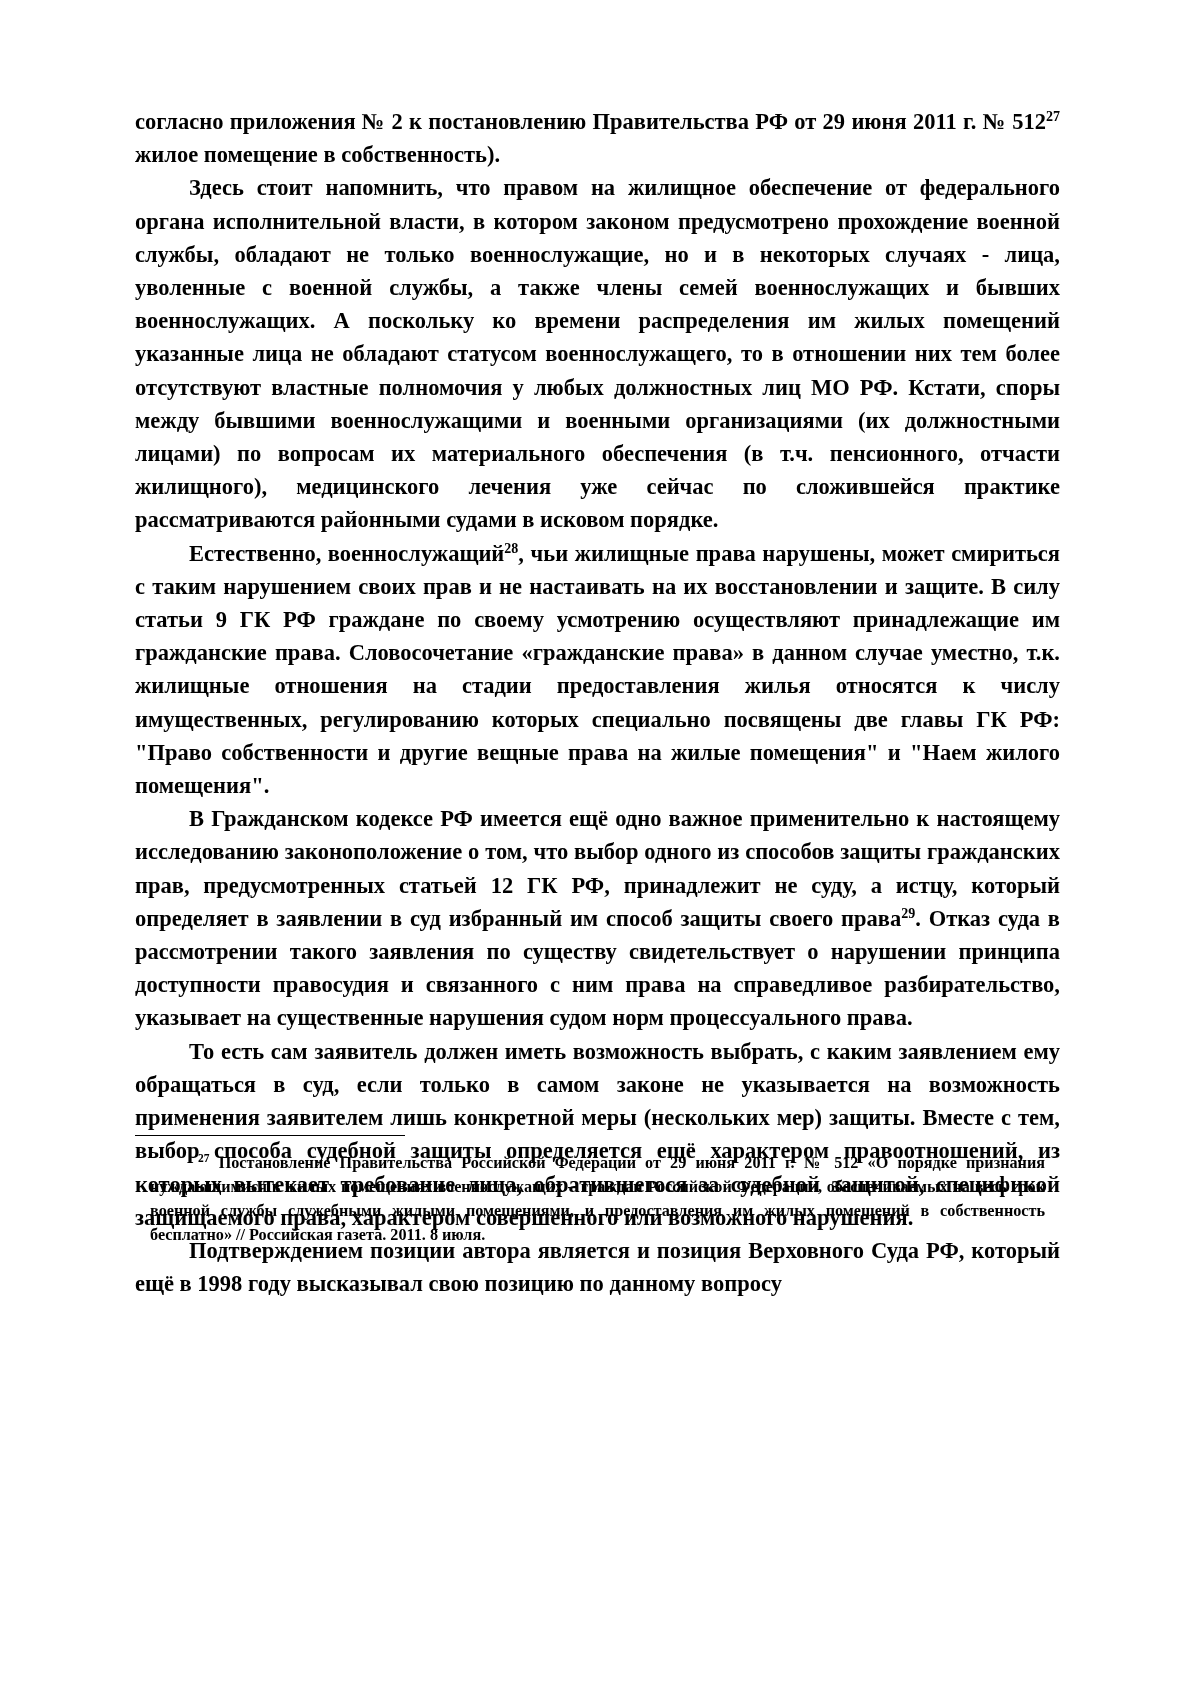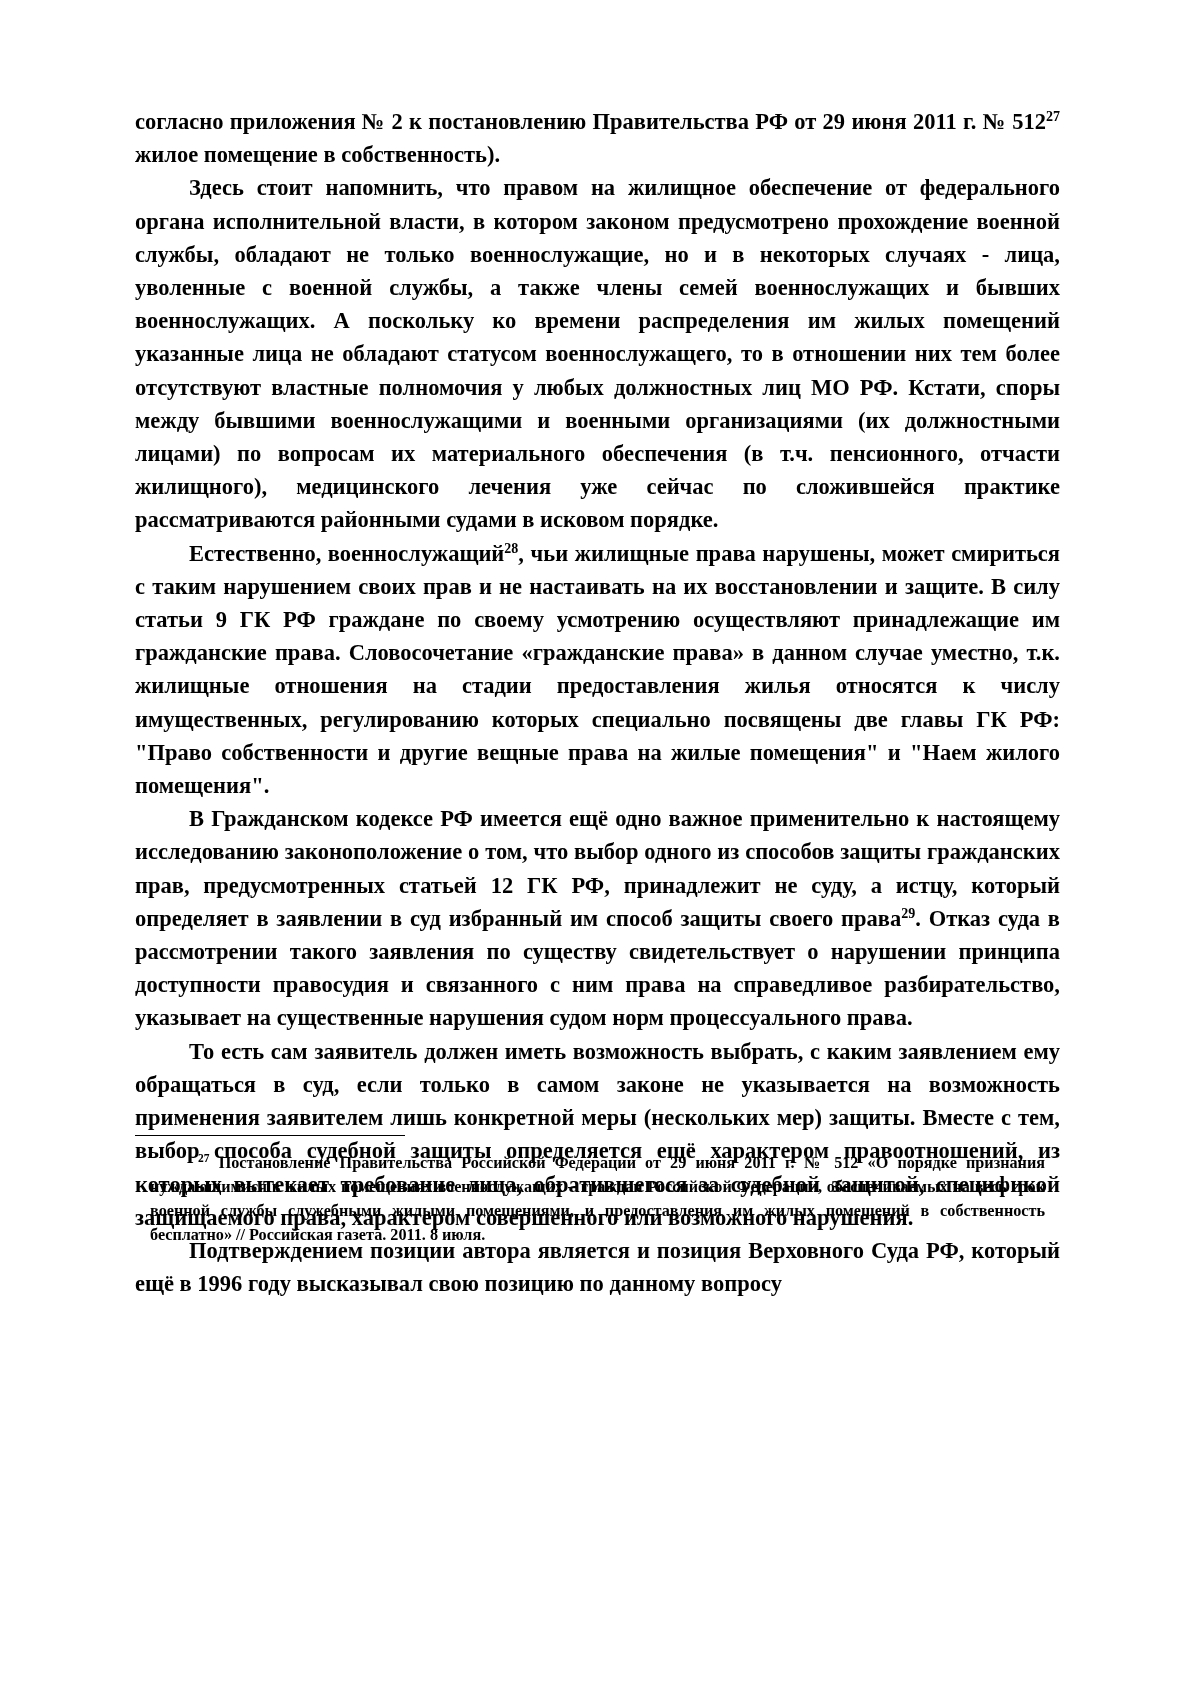--- a/index.html
+++ b/index.html
@@ -82,21 +82,21 @@
 
     <p class="para indent">
       <span>В Гражданском кодексе РФ имеется ещё одно важное применительно к настоящему исследованию законоположение о том, что выбор одного из способов защиты гражданских прав, предусмотренных статьей 12 ГК РФ, принадлежит не суду, а истцу, который определяет в заявлении в суд избранный им способ защиты своего права</span><sup>29</sup><span>. Отказ суда в рассмотрении такого заявления по существу свидетельствует о нарушении принципа доступности правосудия и связанного с ним права на справедливое разбирательство, указывает на существенные нарушения судом норм процессуального права.</span>
     </p>
 
     <p class="para indent">
       <span>То есть сам заявитель должен иметь возможность выбрать, с каким заявлением ему обращаться в суд, если только в самом законе не указывается на возможность применения заявителем лишь конкретной меры (нескольких мер) защиты. Вместе с тем, выбор способа судебной защиты определяется ещё характером правоотношений, из которых вытекает требование лица, обратившегося за судебной защитой, спецификой защищаемого права, характером совершенного или возможного нарушения.</span>
     </p>
 
     <p class="para indent">
-      <span>Подтверждением позиции автора является и позиция Верховного Суда РФ, который ещё в 1996 году высказывал свою позицию по данному вопросу</span>
+      <span>Подтверждением позиции автора является и позиция Верховного Суда РФ, который ещё в 1998 году высказывал свою позицию по данному вопросу</span>
     </p>
 
   </div>
 
   <div class="footnotes">
     <div class="fn-rule"></div>
 
     <p>
       <sup>27</sup><span> Постановление Правительства Российской Федерации от 29 июня 2011 г. № 512 «О порядке признания нуждающимися в жилых помещениях военнослужащих – граждан Российской Федерации, обеспечиваемых на весь срок военной службы служебными жилыми помещениями, и предоставления им жилых помещений в собственность бесплатно» // Российская газета. 2011. 8 июля.</span>
     </p>

